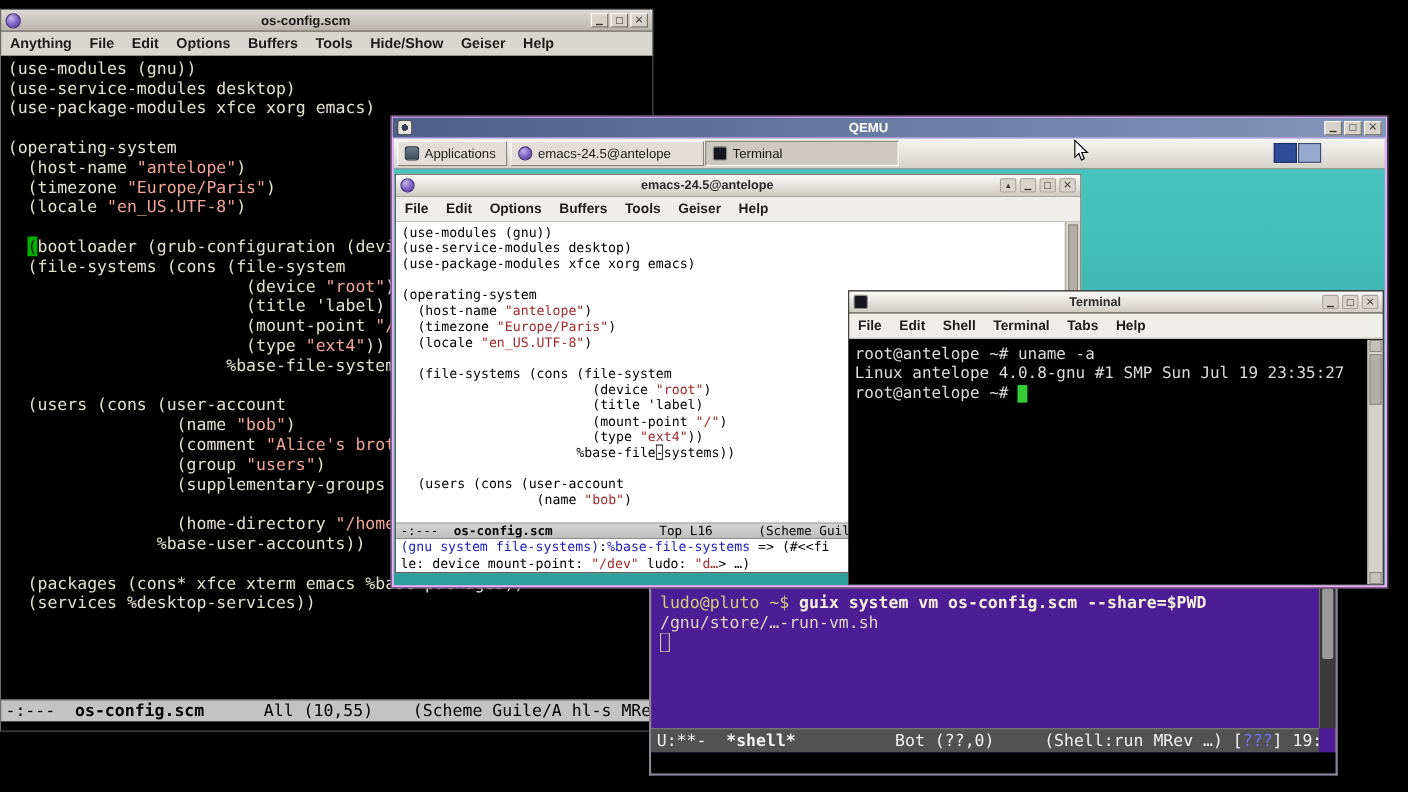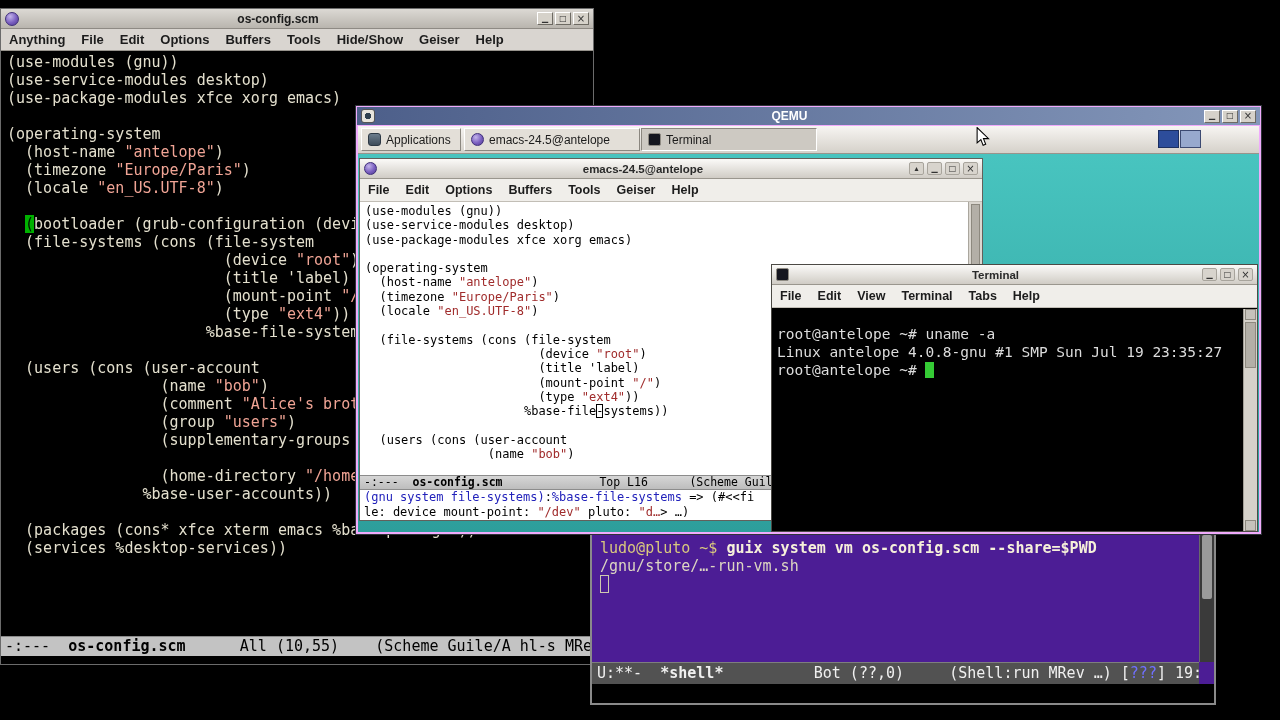--- a/index.html
+++ b/index.html
@@ -97,21 +97,21 @@
   .guest-scrollbar{top:43px;right:0;bottom:45px;width:14px;background:#dbd7d0;border-left:1px solid #aaa69e;}
   .guest-scrollbar .sb-thumb{top:2px;left:2px;right:2px;height:96px;background:#b3afa7;border:1px solid #8d897f;}
   .guest-modeline{position:absolute;left:0;right:0;bottom:30px;height:15px;color:#000;padding-left:4px;
                   background:linear-gradient(#d6d6d6,#bdbdbd);border-top:1px solid #8c8c8c;border-bottom:1px solid #8c8c8c;
                   font:11.5px/13px "DejaVu Sans Mono",monospace;}
   .echo-area{position:absolute;left:0;right:0;bottom:0;height:30px;background:#fff;color:#000;
              font:12px/14.5px "DejaVu Sans Mono",monospace;padding-left:4px;--str:#a02c2c;}
   .gwin-term{left:413px;top:138px;width:487px;height:268px;background:#000;border:1px solid #4c4a45;}
   .gwin-term .menubar-guest{top:20px;}
   .term-screen{position:absolute;top:44px;left:0;right:14px;bottom:0;background:#000;color:#dcdcdc;
-               font:14.5px/18px "DejaVu Sans Mono",monospace;padding:16px 0 0 5px;}
+               font:14.5px/18px "DejaVu Sans Mono",monospace;padding:4px 0 0 5px;}
   .term-scrollbar{top:44px;right:0;bottom:0;width:14px;background:#d5d1ca;border-left:1px solid #a39f97;}
   .term-scrollbar .sb-arrow{position:absolute;left:1px;right:1px;height:11px;background:#c6c2bb;border:1px solid #8d897f;}
   .term-scrollbar .sb-arrow.up{top:0;}
   .term-scrollbar .sb-arrow.down{bottom:0;}
   .term-scrollbar .sb-thumb{top:13px;left:1px;right:1px;height:46px;background:#b3afa7;border:1px solid #8d897f;}
   .mouse-cursor{position:absolute;left:618px;top:1px;z-index:50;}
 </style>
 </head>
 <body>
 
@@ -276,21 +276,21 @@
             <div class="cl"></div>
             <div class="cl"><span class="seg seg-d">  (users (cons (user-account</span></div>
             <div class="cl"><span class="seg seg-d">                 (name </span><span class="seg seg-s">"bob"</span><span class="seg seg-d">)</span></div>
           </div>
         <div class="scrollbar guest-scrollbar">
           <span class="sb-thumb"></span>
         </div>
         <div class="modeline guest-modeline"><div class="cl"><span class="seg seg-ml">-:---  </span><span class="seg seg-mlb">os-config.scm</span><span class="seg seg-ml">              Top L16      (Scheme Guile/A)</span></div></div>
         <div class="buffer echo-area" style="--lh:14.5px">
             <div class="cl"><span class="seg seg-eb">(gnu system file-systems)</span><span class="seg seg-d">:</span><span class="seg seg-eb">%base-file-systems</span><span class="seg seg-d"> =&gt; (#&lt;&lt;fi</span></div>
-            <div class="cl"><span class="seg seg-d">le: device mount-point: </span><span class="seg seg-s">"/dev"</span><span class="seg seg-d"> pluto: </span><span class="seg seg-s">"d…</span><span class="seg seg-d">&gt; …)</span></div>
+            <div class="cl"><span class="seg seg-d">le: device mount-point: </span><span class="seg seg-s">"/dev"</span><span class="seg seg-d"> ludo: </span><span class="seg seg-s">"d…</span><span class="seg seg-d">&gt; …)</span></div>
           </div>
       </section>
 
       <section class="gwin gwin-term">
         <header class="titlebar titlebar-guest">
           <span class="app-icon small icon-terminal"></span>
           <span class="titlebar-text">Terminal</span>
           <span class="gbtns">
             <span class="gbtn">
                 <i class="gl gl-min"></i>
@@ -299,21 +299,21 @@
                 <i class="gl gl-max"></i>
               </span>
             <span class="gbtn">
                 <i class="gl gl-close"></i>
               </span>
           </span>
         </header>
         <nav class="menubar menubar-guest">
             <span class="menu-item">File</span>
             <span class="menu-item">Edit</span>
-            <span class="menu-item">View</span>
+            <span class="menu-item">Shell</span>
             <span class="menu-item">Terminal</span>
             <span class="menu-item">Tabs</span>
             <span class="menu-item">Help</span>
           </nav>
         <div class="buffer term-screen" style="--lh:18px">
             <div class="cl"><span class="seg seg-d">root@antelope ~# uname -a</span></div>
             <div class="cl"><span class="seg seg-d">Linux antelope 4.0.8-gnu #1 SMP Sun Jul 19 23:35:27</span></div>
             <div class="cl"><span class="seg seg-d">root@antelope ~# </span><span class="seg seg-cur"> </span></div>
           </div>
         <div class="scrollbar term-scrollbar">

